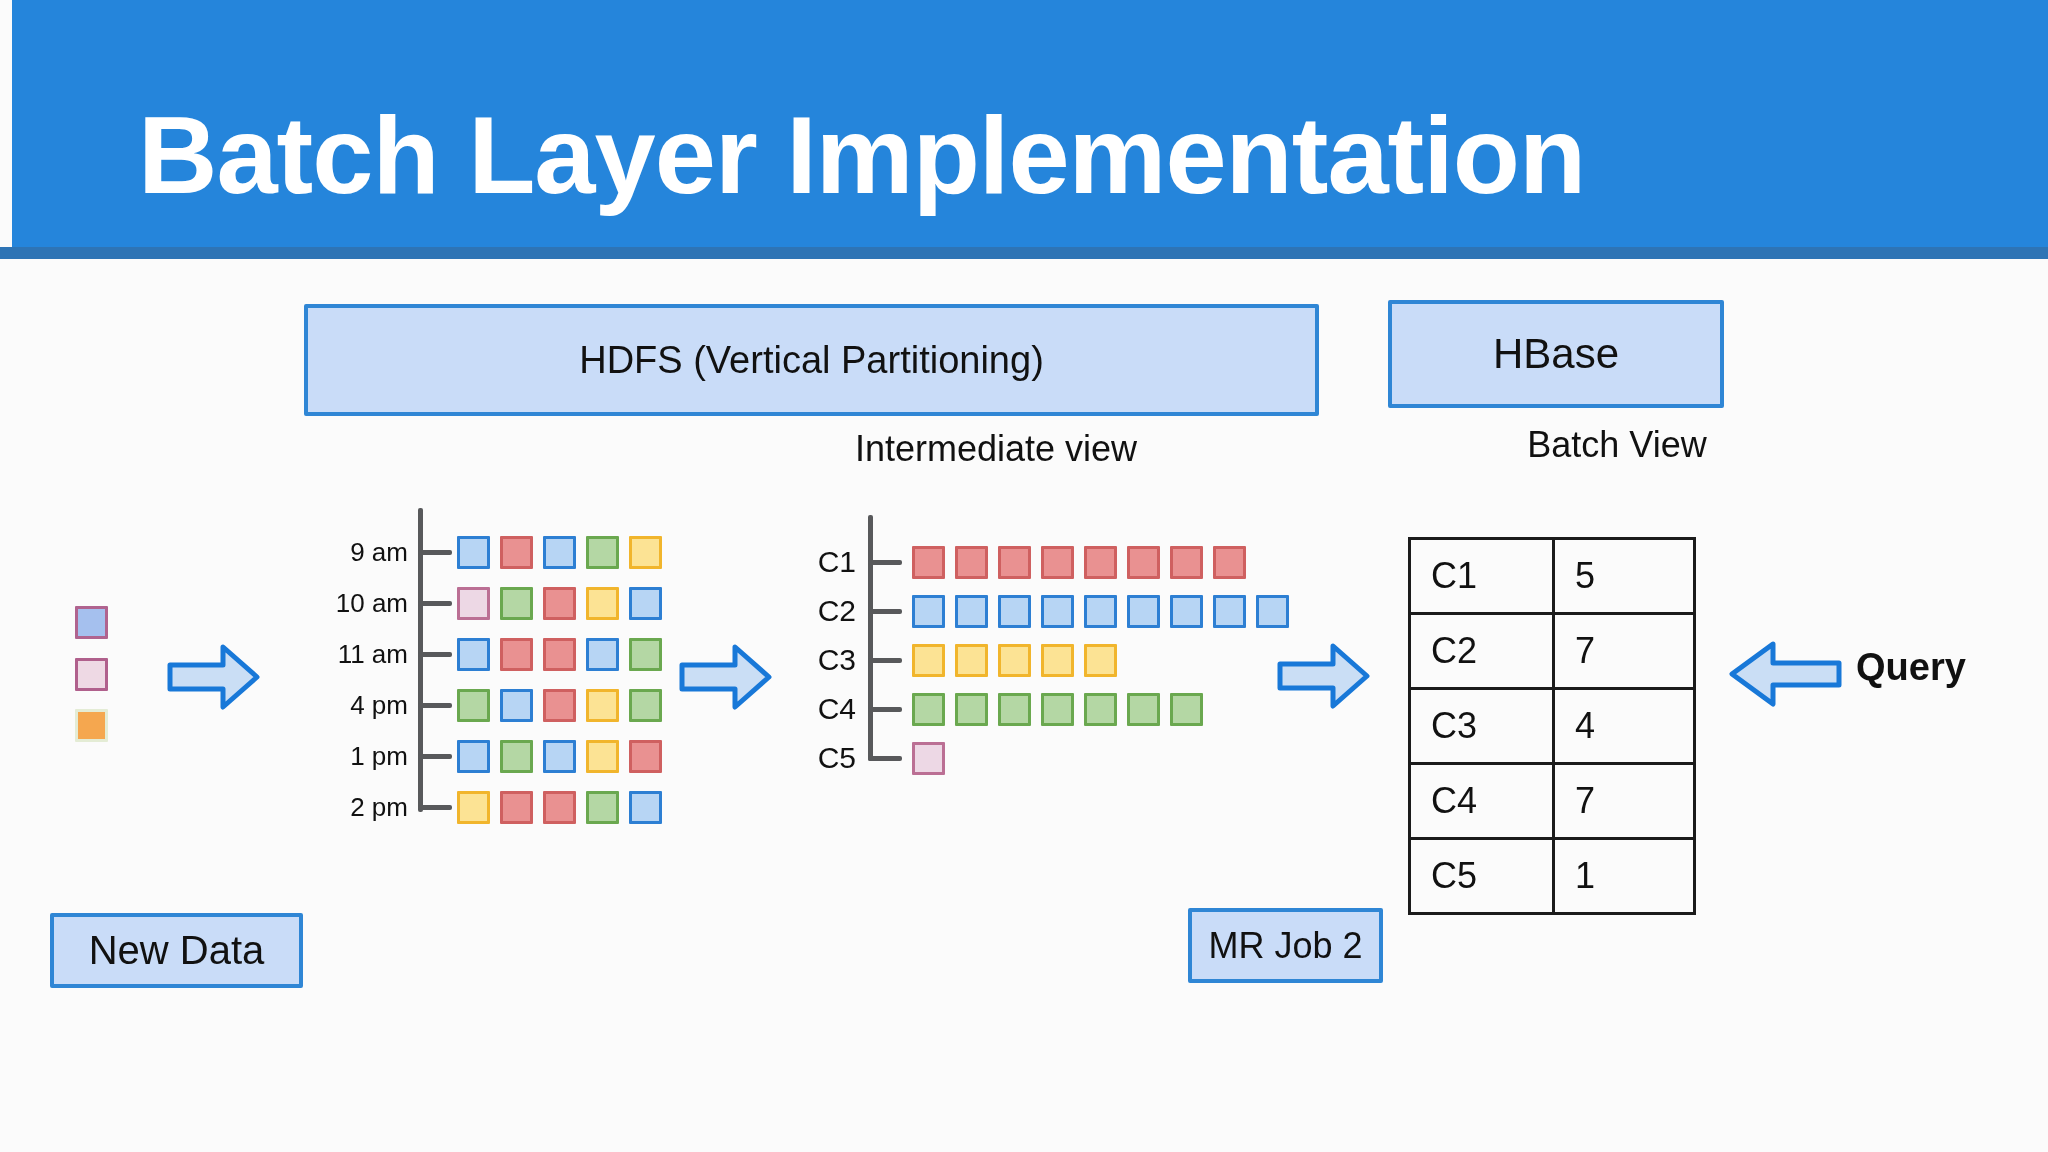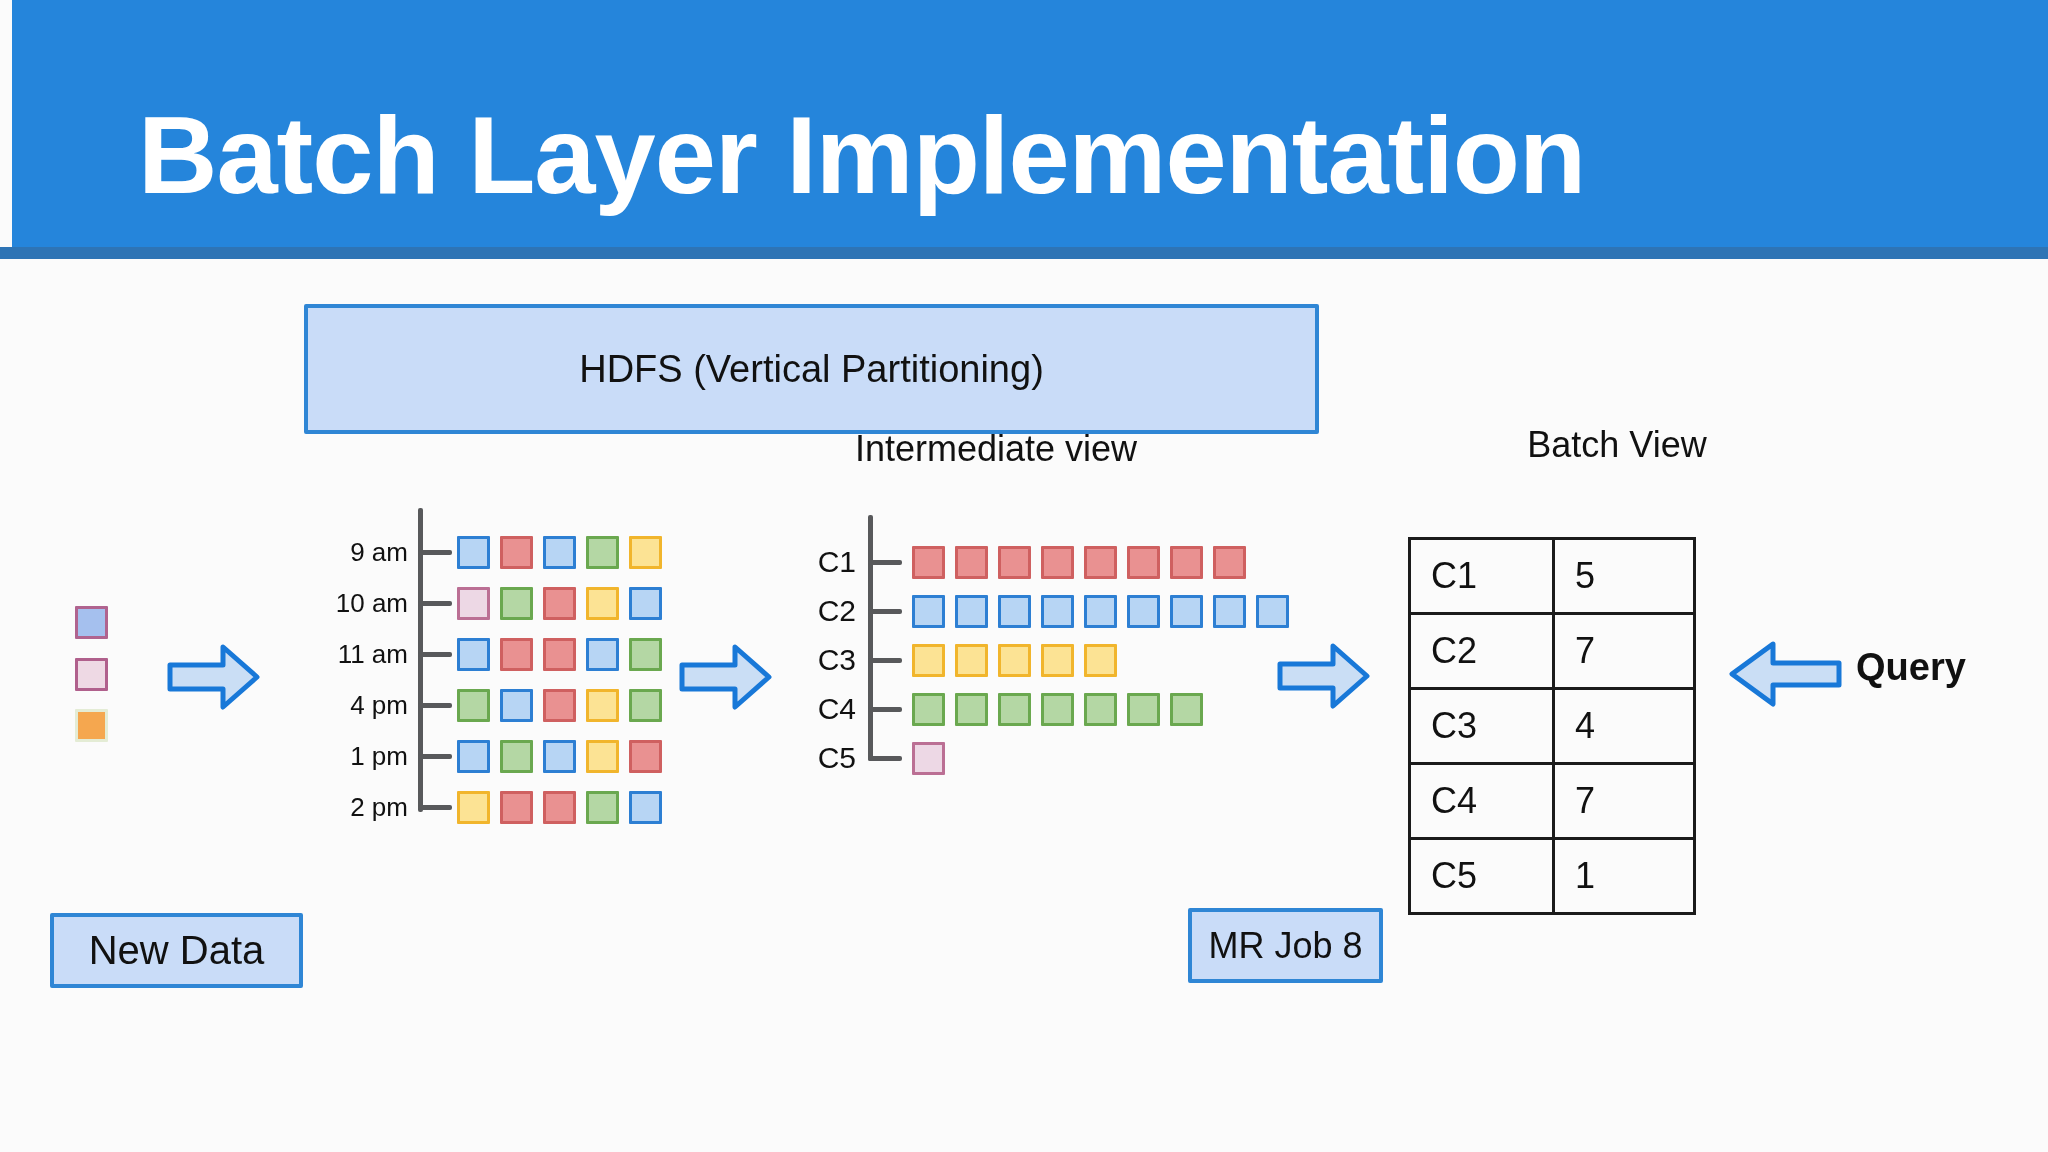--- a/index.html
+++ b/index.html
@@ -19,21 +19,21 @@
   .title{
     position:absolute;left:126px;top:100px;margin:0;
     font-size:110px;line-height:110px;font-weight:bold;color:#ffffff;
     letter-spacing:-1px;white-space:nowrap;
   }
   .box{
     position:absolute;display:flex;align-items:center;justify-content:center;
     background:var(--box-fill,#c9dcf8);border:4px solid var(--box-border,#2f86d5);
     border-radius:2px;box-sizing:border-box;color:#111;
   }
-  .box-hdfs{left:304px;top:304px;width:1015px;height:130px;font-size:38px;}
+  .box-hdfs{left:304px;top:304px;width:1015px;height:112px;font-size:38px;}
   .box-hbase{left:1388px;top:300px;width:336px;height:108px;font-size:42px;}
   .box-new-data{left:50px;top:913px;width:253px;height:75px;font-size:40px;}
   .box-mr1{left:666px;top:918px;width:193px;height:68px;font-size:36px;}
   .box-mr2{left:1188px;top:908px;width:195px;height:75px;font-size:36px;}
   .section-label{
     position:absolute;width:500px;text-align:center;font-size:36px;line-height:42px;
     white-space:nowrap;
   }
   .lbl-pmd{left:238px;top:428px;}
   .lbl-iv{left:746px;top:428px;}
@@ -67,20 +67,23 @@
 
 <div class="slide" style="--header-bg: #2585db; --header-strip: #2e74b5; --background: #fbfbfb; --box-fill: #c9dcf8; --box-border: #2f86d5; --arrow-fill: #cadef5; --arrow-border: #1878d8; --axis: #58595b; --text: #111111;">
 
   <header class="header">
     <h1 class="title">Batch Layer Implementation</h1>
   </header>
   <div class="header-strip"></div>
 
   <div class="box box-hdfs">
     <span>HDFS (Vertical Partitioning)</span>
+  </div>
+  <div class="box box-hbase">
+    <span>HBase</span>
   </div>
 
   <div class="section-label lbl-iv">Intermediate view</div>
   <div class="section-label lbl-bv">Batch View</div>
 
   <div id="legend">
       <div class="sq" style="left: 75px; top: 606px; width: 33px; height: 33px; background: rgb(165, 192, 238); border-color: rgb(176, 99, 143);"></div>
       <div class="sq" style="left: 75px; top: 658px; width: 33px; height: 33px; background: rgb(238, 217, 228); border-color: rgb(176, 96, 140);"></div>
       <div class="sq" style="left: 75px; top: 709px; width: 33px; height: 33px; background: rgb(245, 167, 79); border-color: rgb(228, 236, 213);"></div>
     </div>
@@ -189,21 +192,21 @@
           <td>C5</td>
           <td>1</td>
         </tr>
       </tbody>
     </table>
 
   <div class="box box-new-data">
     <span>New Data</span>
   </div>
   <div class="box box-mr2">
-    <span>MR Job 8</span>
+    <span>MR Job 2</span>
   </div>
 
 <div class="tick" style="left: 418px; top: 550px; width: 34px;"></div>
     <div class="row-label time-label" style="left: 268px; top: 535px; width: 140px; line-height: 34px;">9 am</div>
     <div class="tick" style="left: 418px; top: 601px; width: 34px;"></div>
     <div class="row-label time-label" style="left: 268px; top: 586px; width: 140px; line-height: 34px;">10 am</div>
     <div class="tick" style="left: 418px; top: 652px; width: 34px;"></div>
     <div class="row-label time-label" style="left: 268px; top: 637px; width: 140px; line-height: 34px;">11 am</div>
     <div class="tick" style="left: 418px; top: 703px; width: 34px;"></div>
     <div class="row-label time-label" style="left: 268px; top: 688px; width: 140px; line-height: 34px;">4 pm</div>

